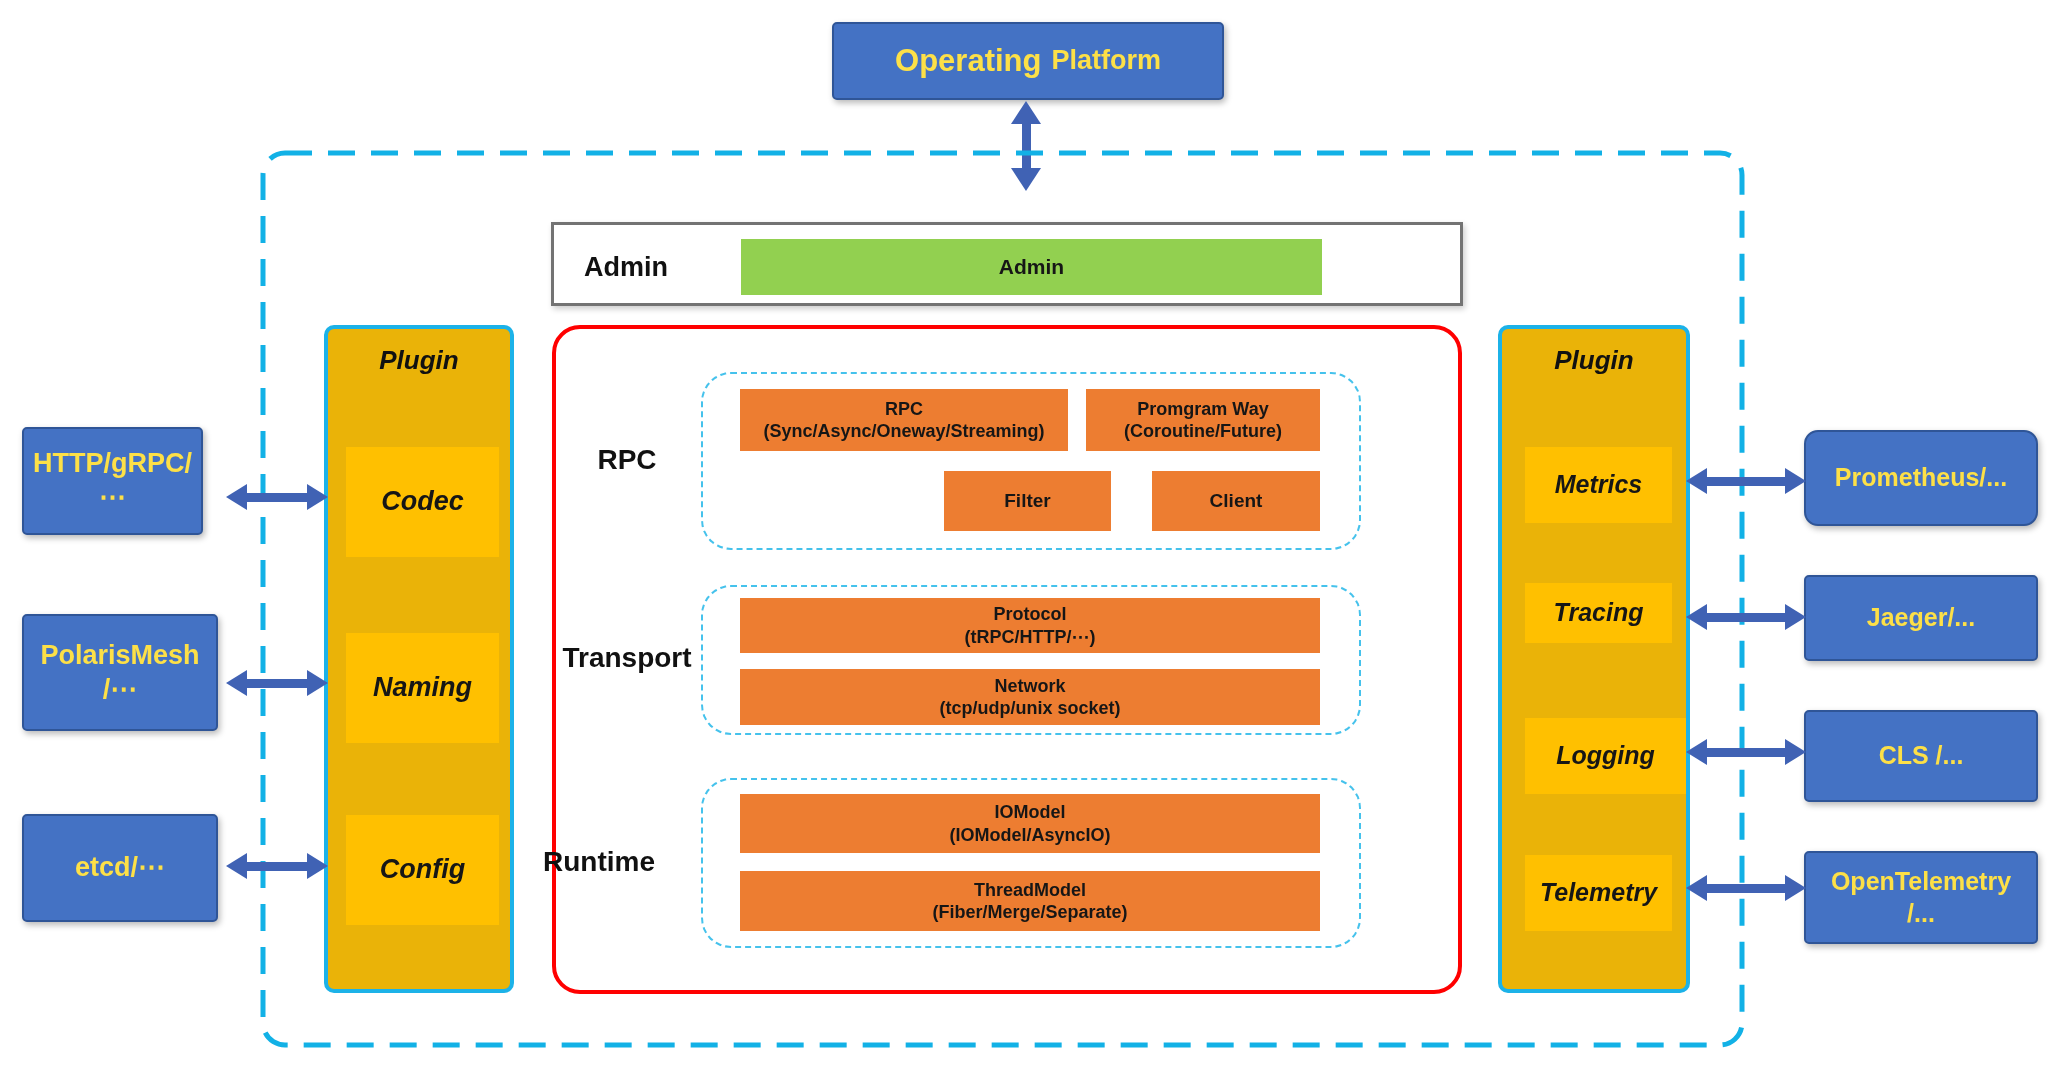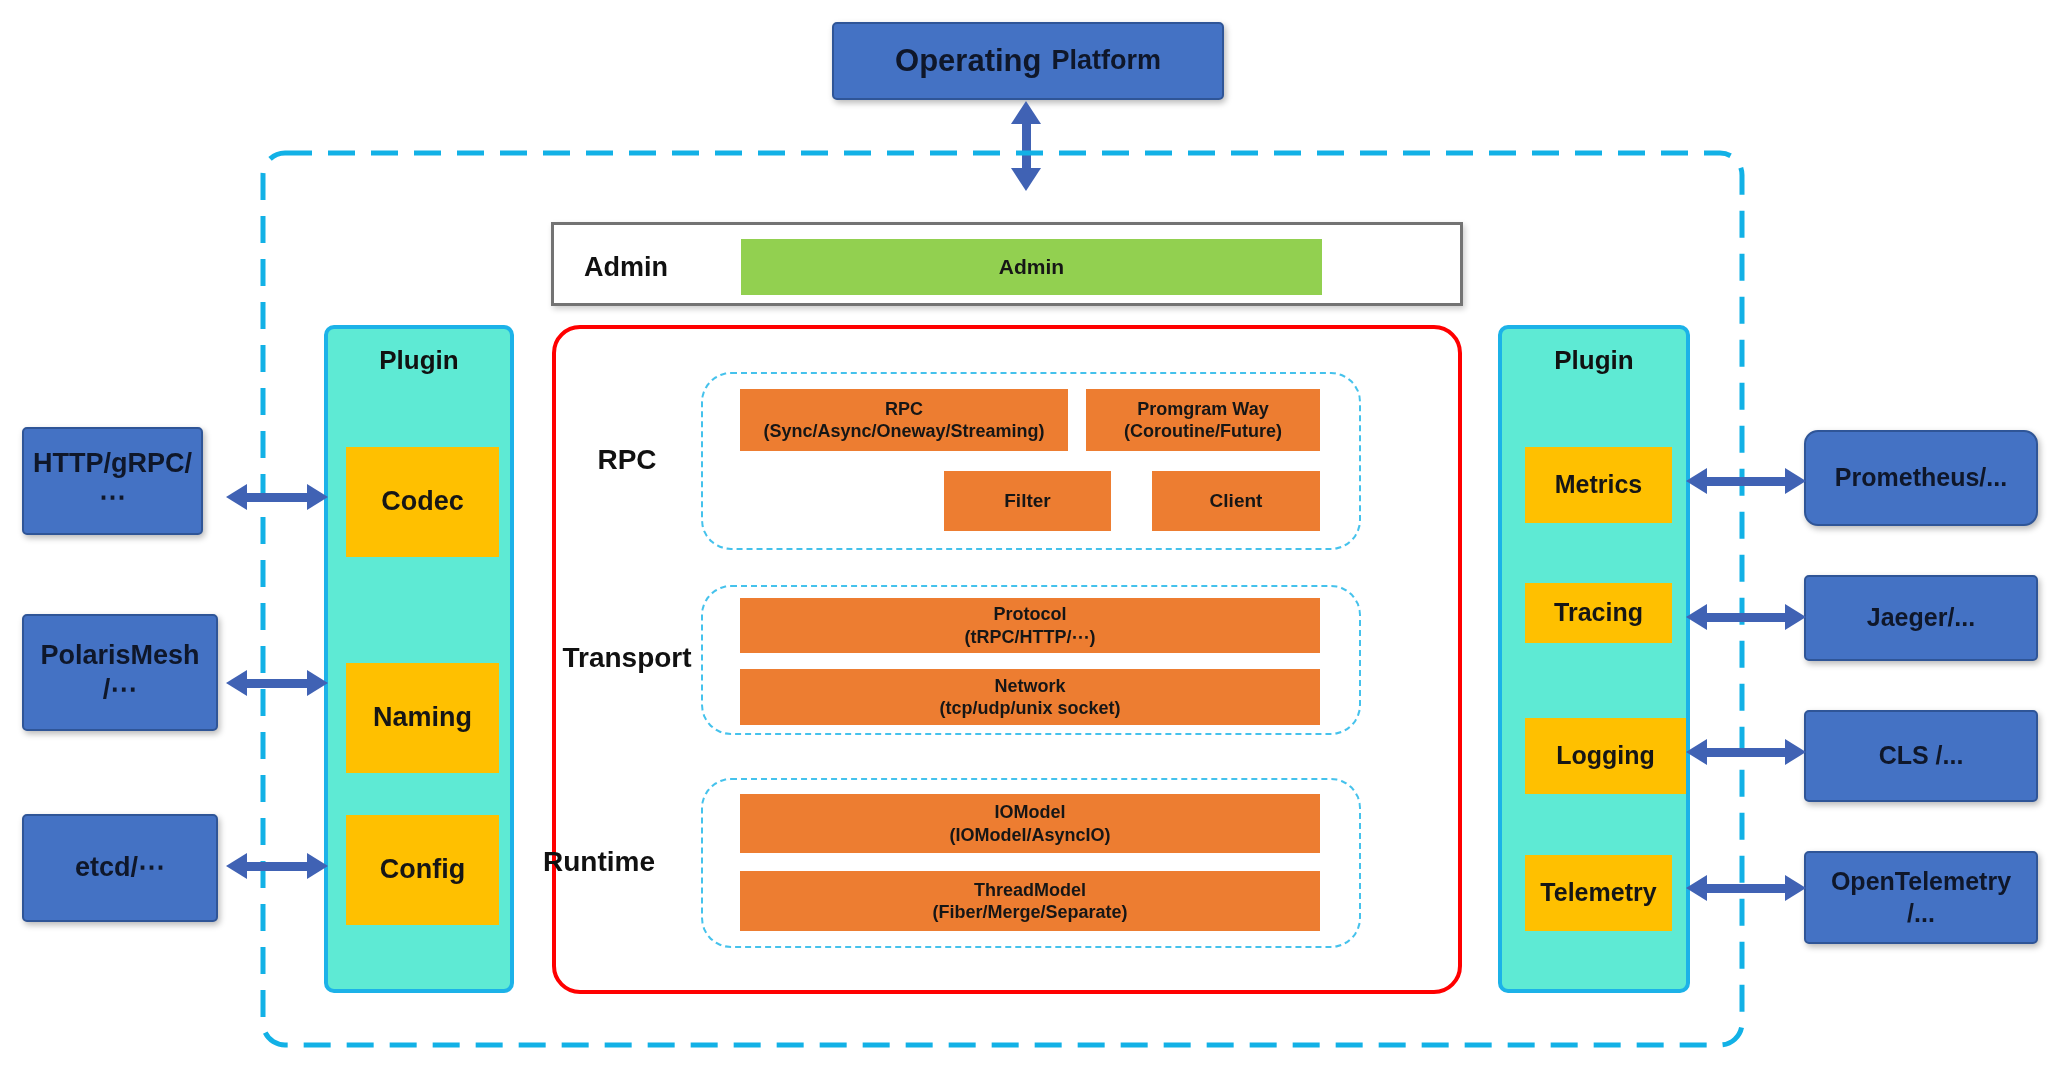--- a/index.html
+++ b/index.html
@@ -1,24 +1,24 @@
 <!DOCTYPE html>
 <html><head>
 <meta charset="utf-8">
 <style>
   html,body{margin:0;padding:0;background:#ffffff;}
   body{font-family:"Liberation Sans",sans-serif;}
   #canvas{position:relative;width:2062px;height:1074px;background:#ffffff;overflow:hidden;}
   .abs{position:absolute;box-sizing:border-box;}
   .box{display:flex;align-items:center;justify-content:center;text-align:center;white-space:pre-line;line-height:1.25;}
-  .blue{background:#4472c4;border:2px solid #2f5597;color:#0f172a;font-weight:bold;border-radius:5px;box-shadow:2px 3px 6px rgba(0,0,0,.28);justify-content:center;}
+  .blue{background:#4472c4;border:2px solid #2f5597;color:#fde047;font-weight:bold;border-radius:5px;box-shadow:2px 3px 6px rgba(0,0,0,.28);justify-content:center;}
   .orange{background:#ed7d31;color:#161616;font-weight:bold;}
   .yellow{background:#ffc000;color:#161616;font-weight:bold;}
   .green-bar{background:#92d050;color:#161616;font-weight:bold;}
-  .plugin-panel{border:4px solid #1cb2e8;border-radius:10px;background:#5eead4;}
+  .plugin-panel{border:4px solid #1cb2e8;border-radius:10px;background:#eab308;font-style:italic;}
   .dash-area{border:2px dashed #45c2ec;border-radius:30px;background:#ffffff;}
   .core-red{border:4px solid #ff0000;border-radius:28px;background:#ffffff;}
   .admin-frame{background:#ffffff;border:3px solid #737373;box-shadow:2px 3px 6px rgba(0,0,0,.2);}
   .sec-label{color:#111111;font-weight:bold;font-size:28px;text-align:center;}
   .panel-title{color:#111111;font-weight:bold;font-size:26px;text-align:center;}
   
   .h-arrow{display:flex;align-items:center;}
   .h-arrow .shaft{flex:1;height:9px;background:#4062b4;}
   .h-arrow .hl{width:0;height:0;border-top:13px solid transparent;border-bottom:13px solid transparent;border-right:21px solid #4062b4;}
   .h-arrow .hr{width:0;height:0;border-top:13px solid transparent;border-bottom:13px solid transparent;border-left:21px solid #4062b4;}
@@ -75,21 +75,21 @@
 
   <div class="abs dash-area" style="left:701px;top:778px;width:660px;height:170px;"></div>
   <div class="abs box orange" style="left:740px;top:794px;width:580px;height:59px;font-size:18px;">IOModel
 (IOModel/AsyncIO)</div>
   <div class="abs box orange" style="left:740px;top:871px;width:580px;height:60px;font-size:18px;">ThreadModel
 (Fiber/Merge/Separate)</div>
 
   <div class="abs plugin-panel" style="left:324px;top:325px;width:190px;height:668px;">
     <div class="panel-title" style="margin-top:16px;">Plugin</div>
     <div class="abs box yellow" style="left:18px;top:118px;width:153px;height:110px;font-size:27px;">Codec</div>
-    <div class="abs box yellow" style="left:18px;top:304px;width:153px;height:110px;font-size:27px;margin-top:30px;">Naming</div>
+    <div class="abs box yellow" style="left:18px;top:304px;width:153px;height:110px;font-size:27px;">Naming</div>
     <div class="abs box yellow" style="left:18px;top:486px;width:153px;height:110px;font-size:27px;">Config</div>
   </div>
 
   <div class="abs plugin-panel" style="left:1498px;top:325px;width:192px;height:668px;">
     <div class="panel-title" style="margin-top:16px;">Plugin</div>
     <div class="abs box yellow" style="left:23px;top:118px;width:147px;height:76px;font-size:25px;">Metrics</div>
     <div class="abs box yellow" style="left:23px;top:254px;width:147px;height:60px;font-size:25px;">Tracing</div>
     <div class="abs box yellow" style="left:23px;top:389px;width:161px;height:76px;font-size:25px;">Logging</div>
     <div class="abs box yellow" style="left:23px;top:526px;width:147px;height:76px;font-size:25px;">Telemetry</div>
   </div>

